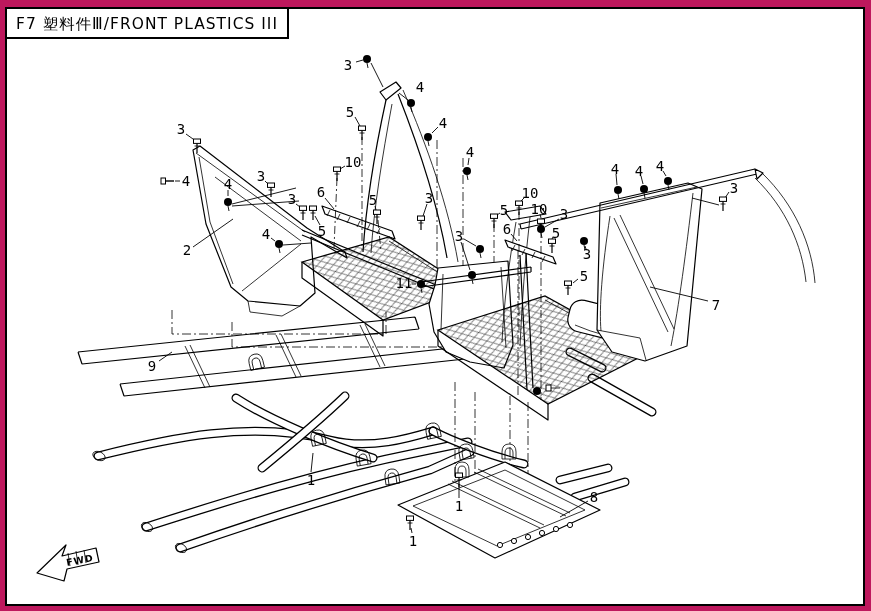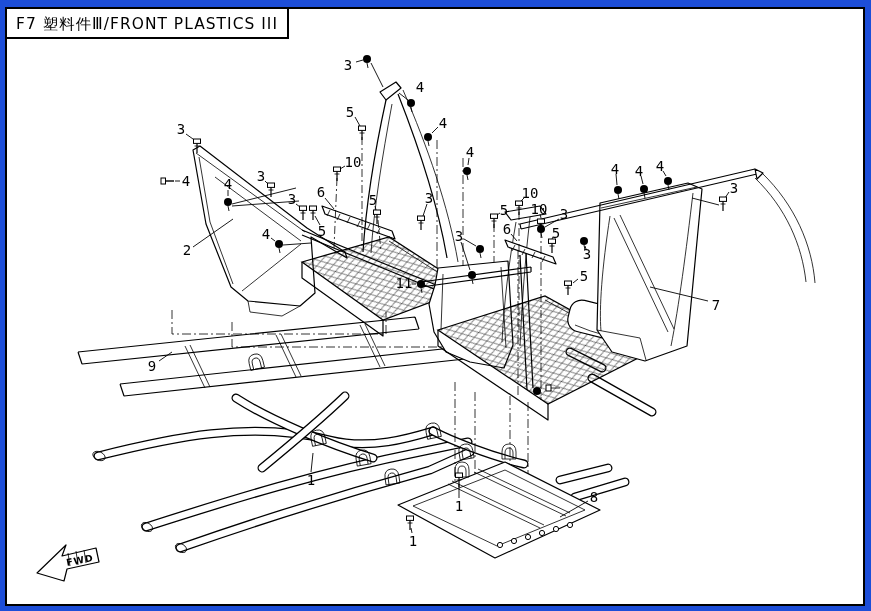--- a/index.html
+++ b/index.html
@@ -1,16 +1,16 @@
 <!DOCTYPE html>
 <html><head>
 <meta charset="utf-8">
 <style>
   html,body{margin:0;padding:0;background:#fff;}
-  .stage{position:relative;width:871px;height:611px;background:#1d4ed8;overflow:hidden;
+  .stage{position:relative;width:871px;height:611px;background:#be185d;overflow:hidden;
          font-family:"DejaVu Sans",sans-serif;}
   svg{position:absolute;left:0;top:0;}
   .ln{stroke:#000;stroke-width:1.2;fill:none;stroke-linejoin:round;}
   .lnf{stroke:#000;stroke-width:1.2;fill:#fff;stroke-linejoin:round;}
   .thin{stroke:#000;stroke-width:0.8;fill:none;}
   .phantom{stroke:#000;stroke-width:0.8;fill:none;stroke-dasharray:9 3 2 3;}
   .tube{stroke:#000;stroke-width:9;fill:none;stroke-linecap:round;stroke-linejoin:round;}
   .tube-core{stroke:#fff;stroke-width:6.4;fill:none;stroke-linecap:round;stroke-linejoin:round;}
   .tread{fill:url(#tread);stroke:#000;stroke-width:1.3;}
   .hole{fill:#fff;stroke:#000;stroke-width:1;}

